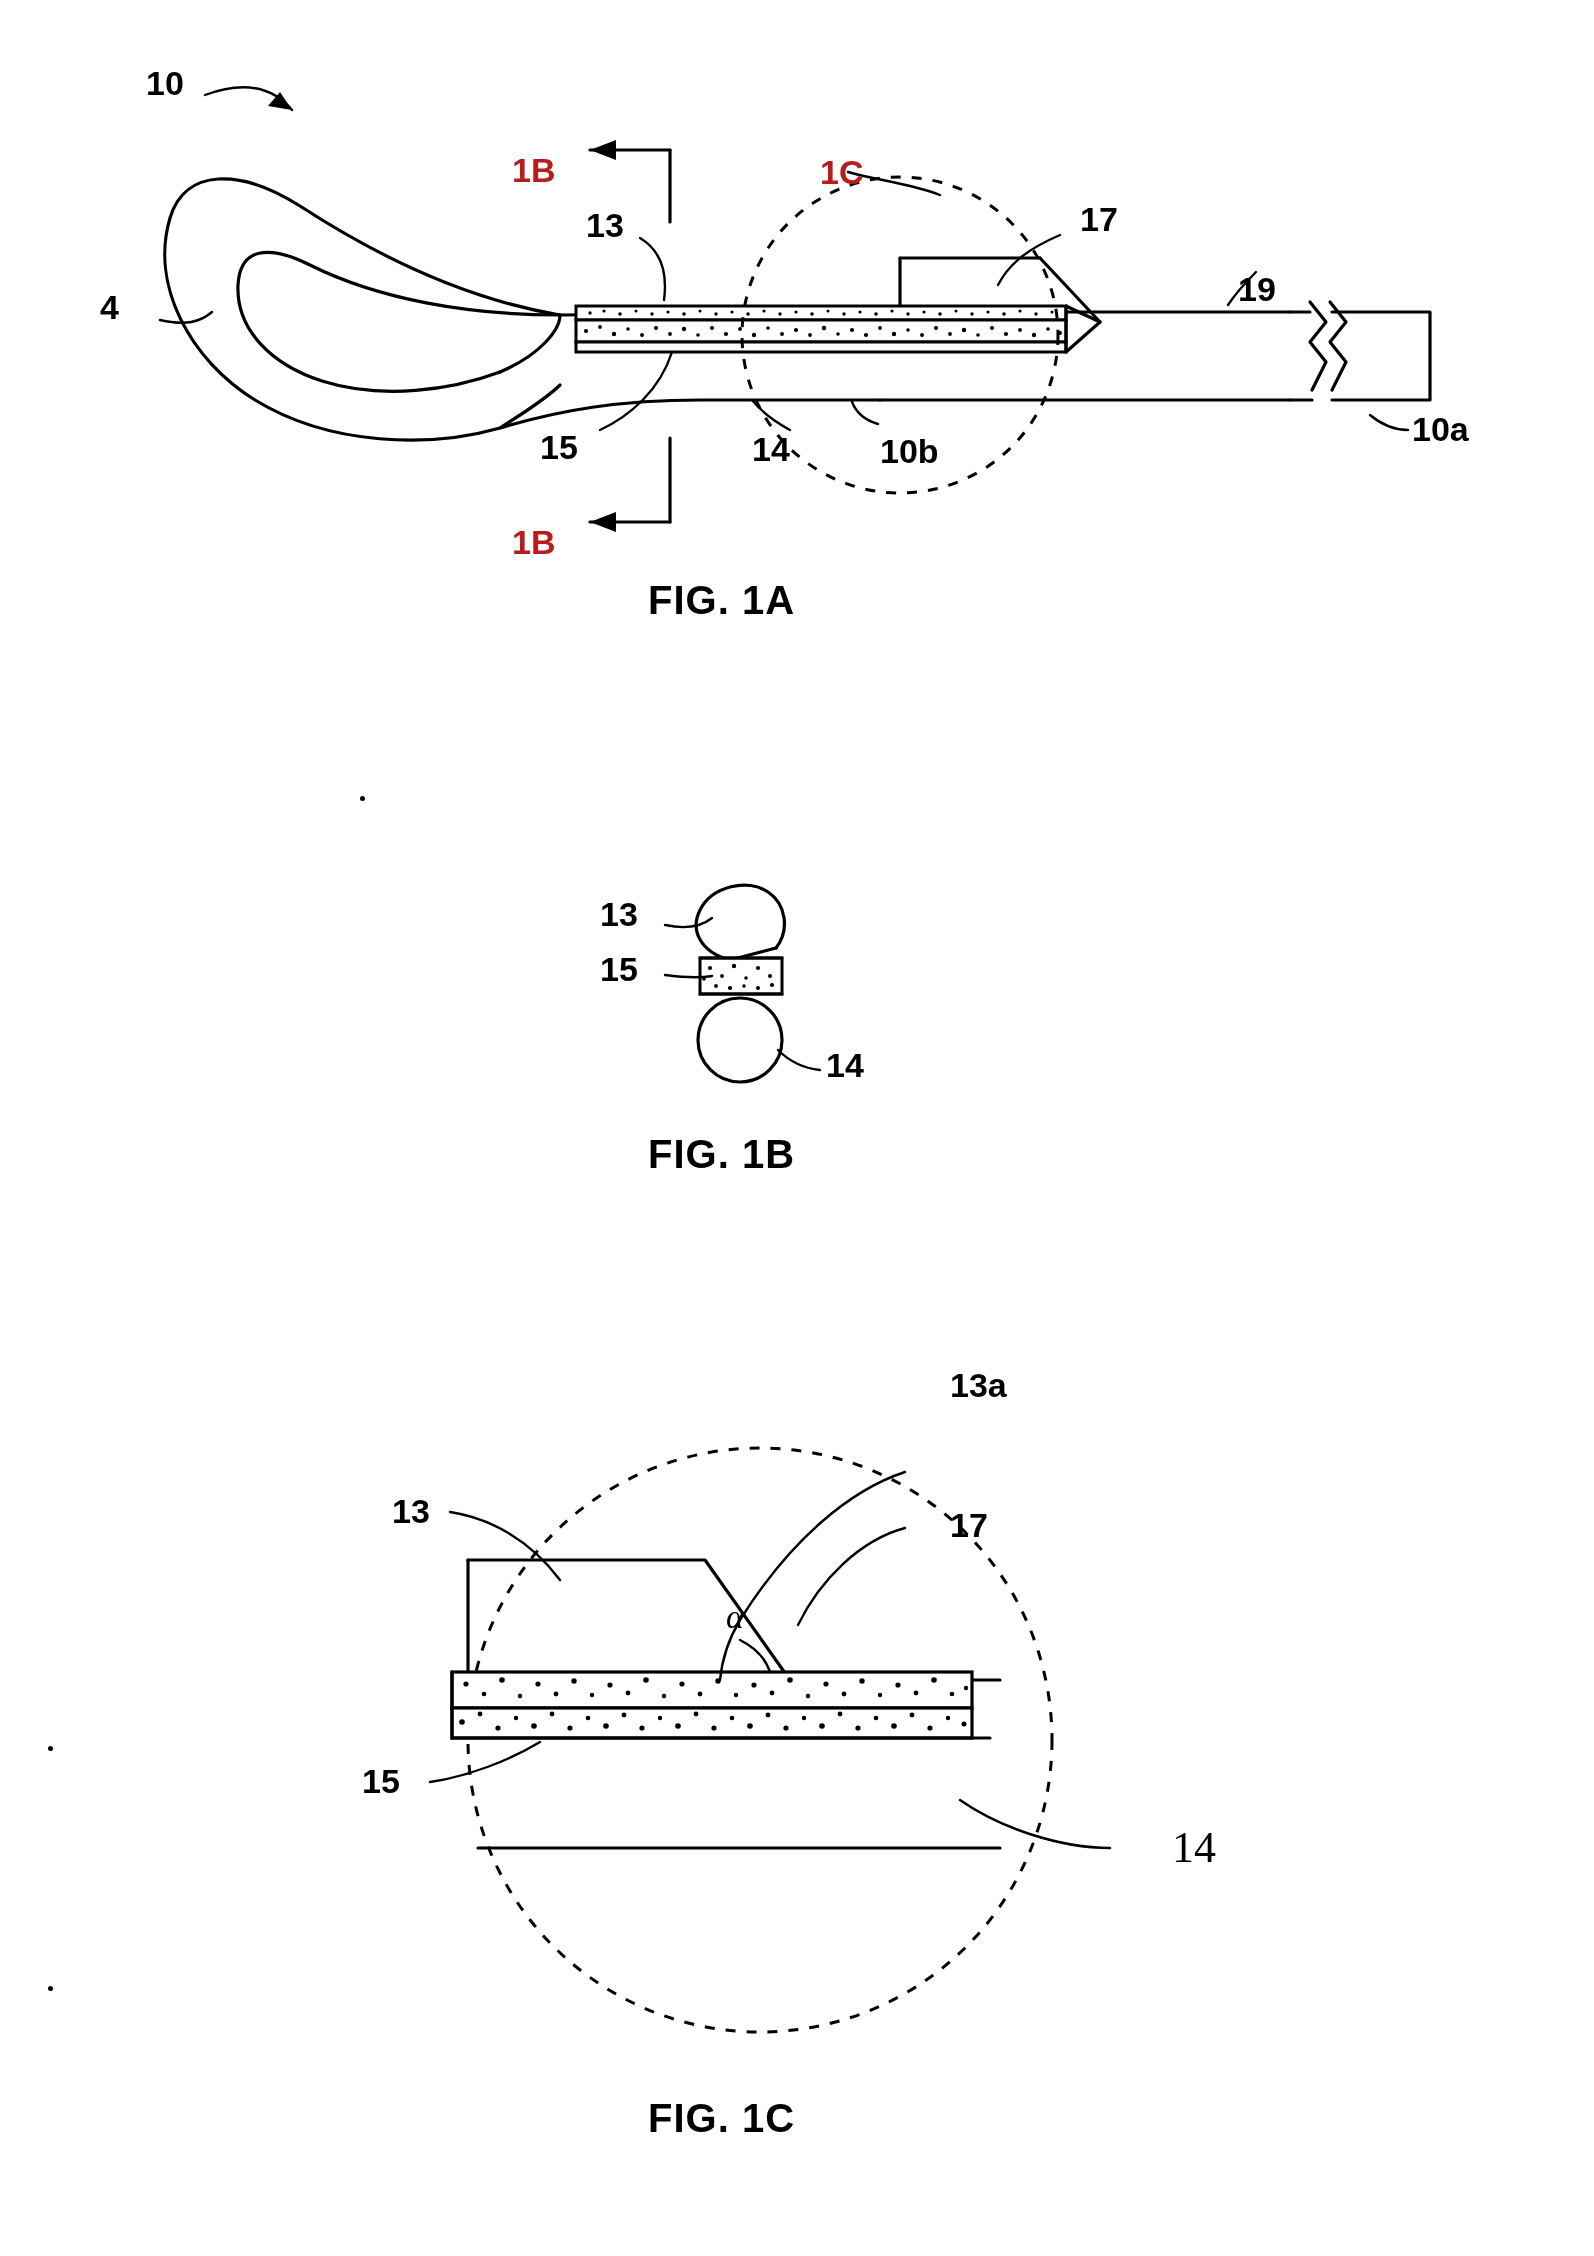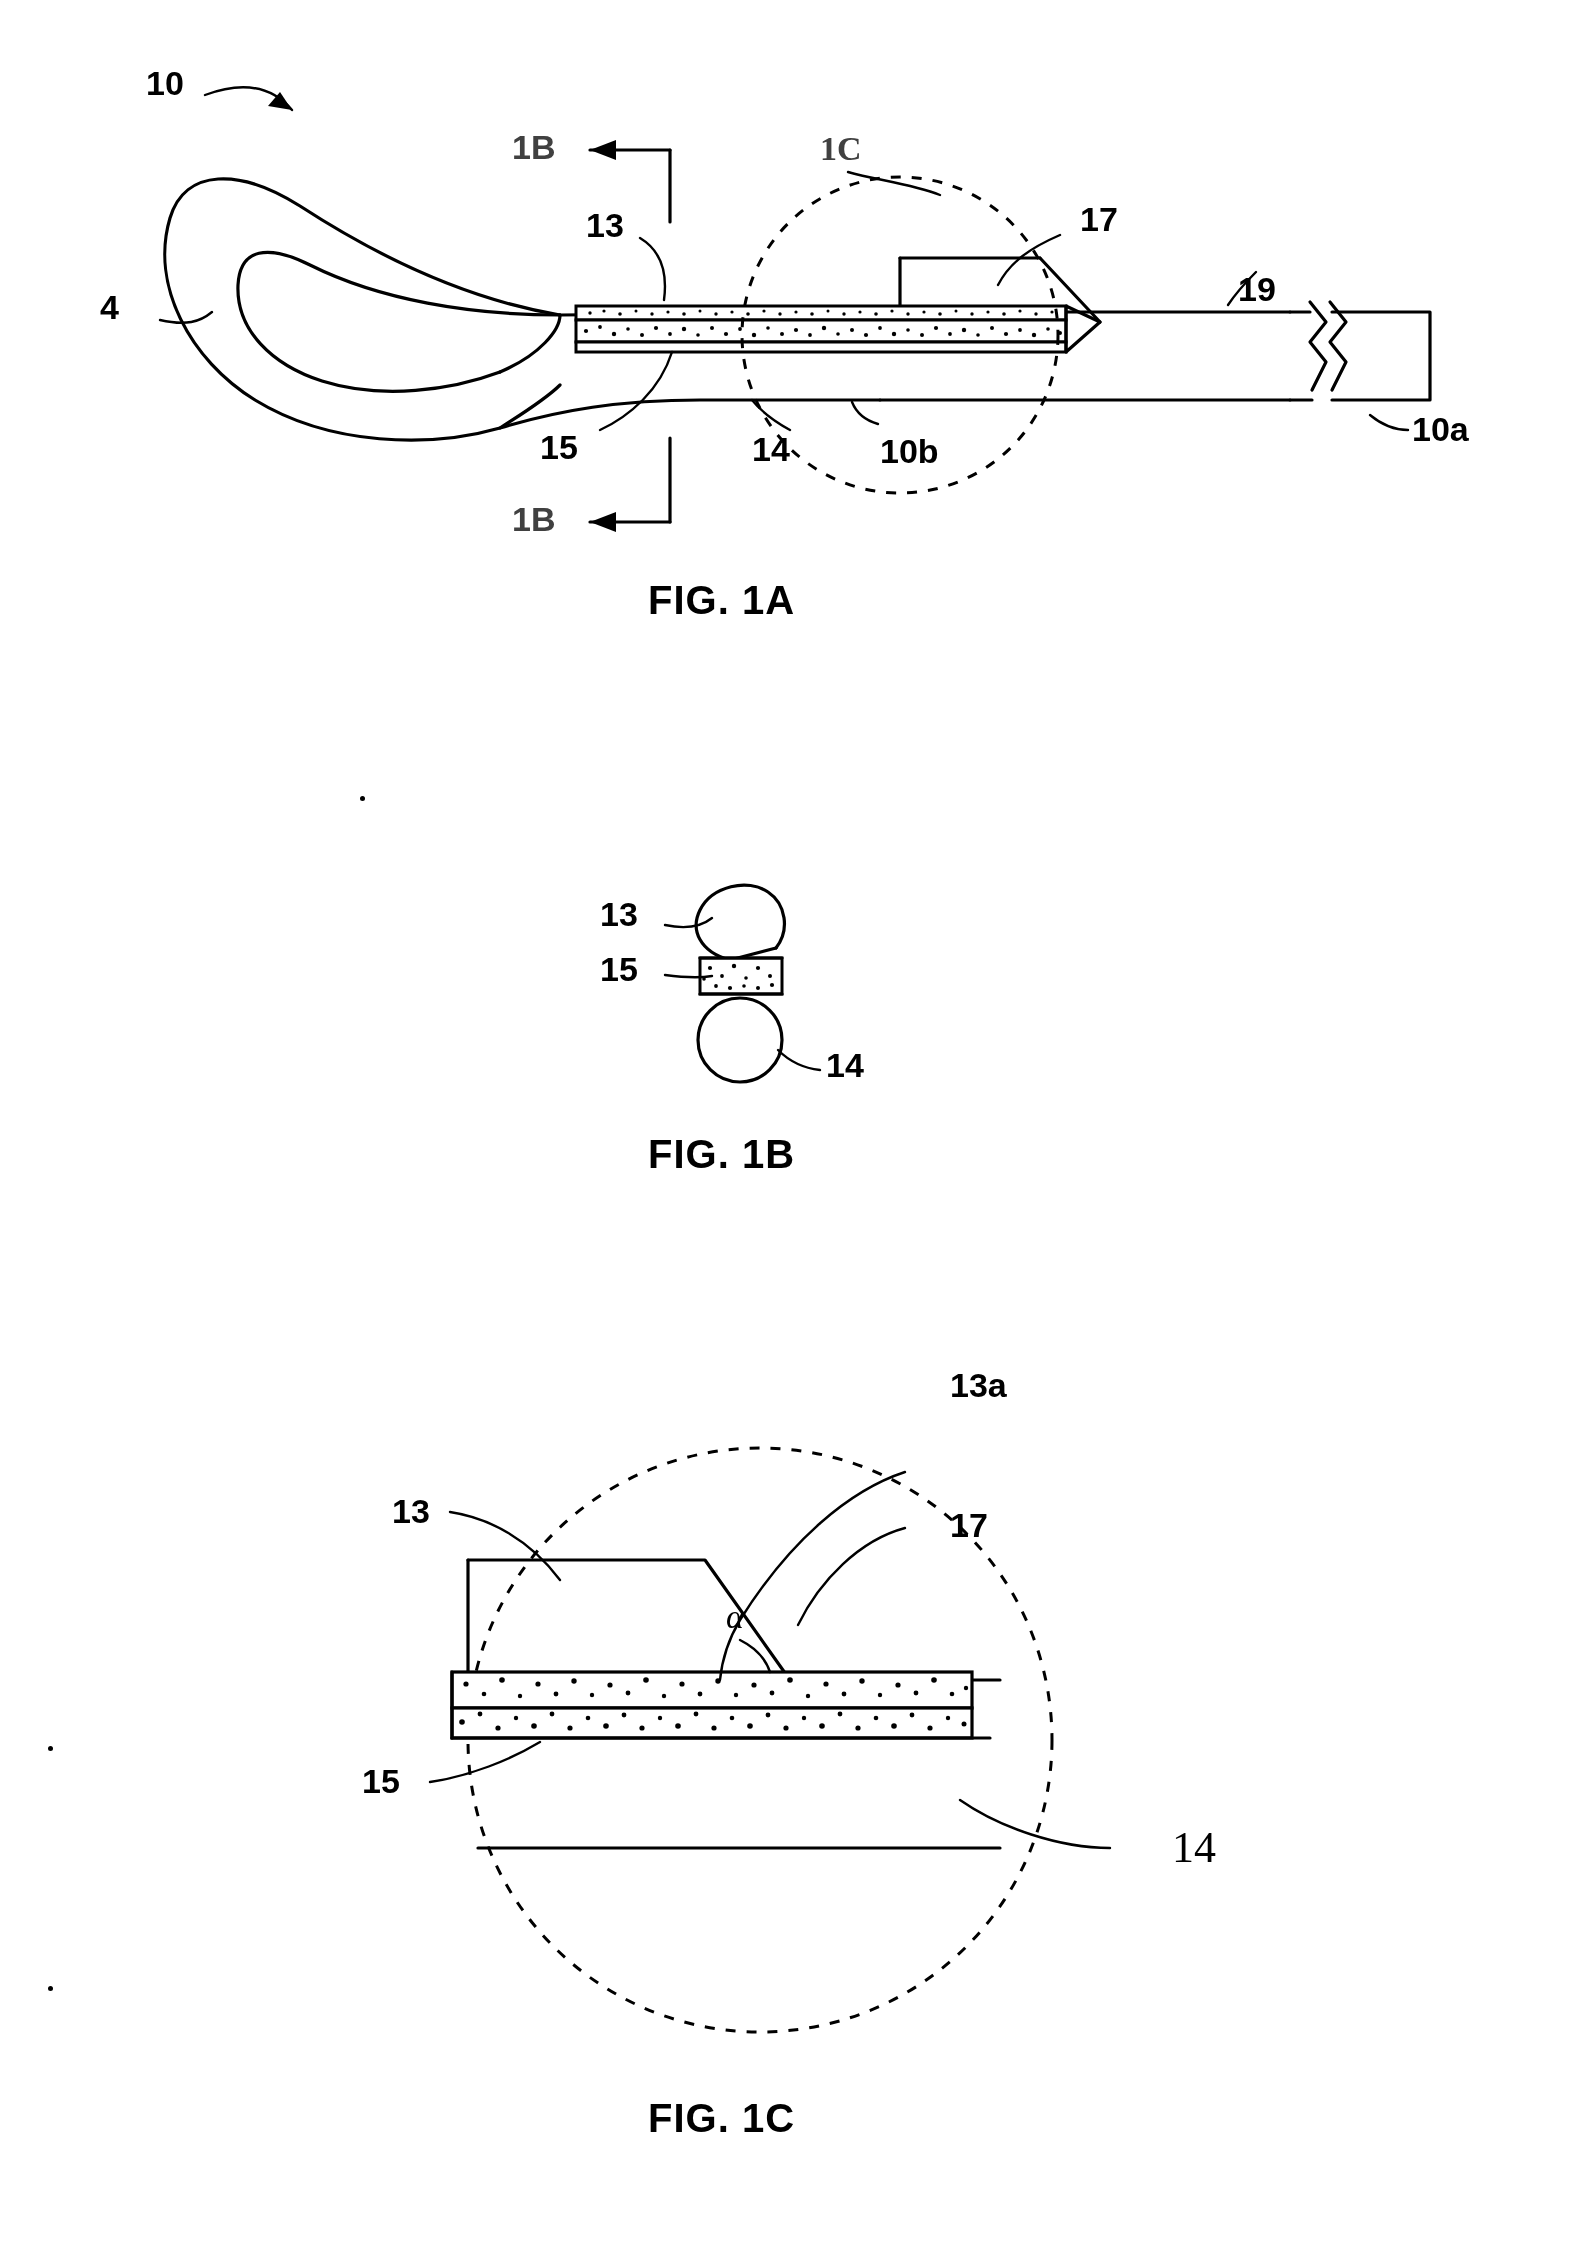--- a/index.html
+++ b/index.html
@@ -35,22 +35,23 @@
     font-size: 34px;
     font-weight: bold;
     color: #000;
     white-space: nowrap;
   }
   .sec-label {
     position: absolute;
     font-family: "Liberation Sans", sans-serif;
     font-size: 34px;
     font-weight: bold;
-    color: #404040;
-    white-space: nowrap;
+    color: #b91c1c;
+    white-space: nowrap;
+    margin-top: 23px;
   }
   .alpha-label {
     position: absolute;
     font-family: "Liberation Serif", serif;
     font-style: italic;
     font-size: 34px;
     color: #000;
     white-space: nowrap;
   }
   .hand-label {
@@ -351,21 +352,21 @@
   <div class="ref-label" style="left:100px; top:288px;">4</div>
   <div class="ref-label" style="left:586px; top:206px;">13</div>
   <div class="ref-label" style="left:540px; top:428px;">15</div>
   <div class="ref-label" style="left:752px; top:430px;">14</div>
   <div class="ref-label" style="left:1080px; top:200px;">17</div>
   <div class="ref-label" style="left:1238px; top:270px;">19</div>
   <div class="ref-label" style="left:1412px; top:410px;">10a</div>
   <div class="ref-label" style="left:880px; top:432px;">10b</div>
   <div class="sec-label" style="left:512px; top:128px;">1B</div>
   <div class="sec-label" style="left:512px; top:500px;">1B</div>
-  <div class="sec-label" style="left:820px; top:130px;font-family:Liberation Serif, serif;">1C</div>
+  <div class="sec-label" style="left:820px; top:130px;">1C</div>
   <div class="fig-caption" style="left:648px; top:578px;">FIG. 1A</div>
 
   <div class="ref-label" style="left:600px; top:895px;">13</div>
   <div class="ref-label" style="left:600px; top:950px;">15</div>
   <div class="ref-label" style="left:826px; top:1046px;">14</div>
   <div class="fig-caption" style="left:648px; top:1132px;">FIG. 1B</div>
 
   <div class="ref-label" style="left:392px; top:1492px;">13</div>
   <div class="ref-label" style="left:950px; top:1366px;">13a</div>
   <div class="ref-label" style="left:950px; top:1506px;">17</div>

